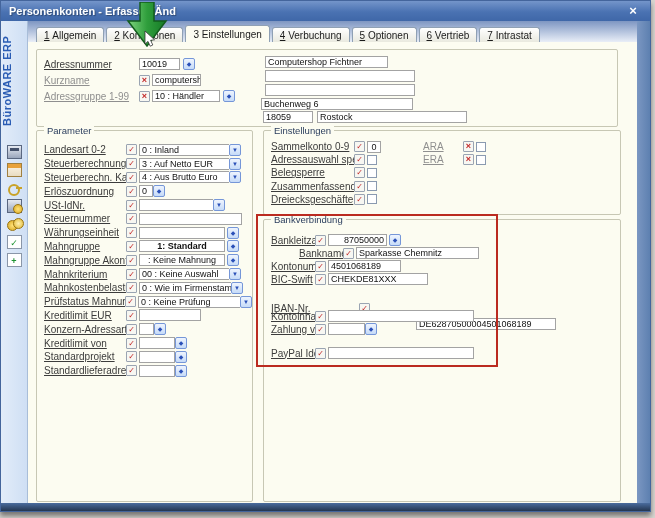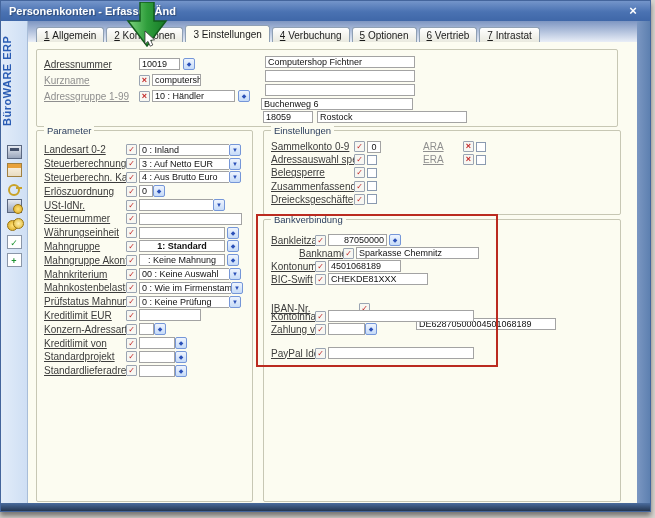--- a/index.html
+++ b/index.html
@@ -127,27 +127,27 @@
           <div class="bluebtn">◆</div>
         </div>
         <div class="frow">
           <span class="flabel gray">Kurzname</span>
           <div class="xbtn">×</div>
           <div class="field" style="width:49px;">computersh</div>
         </div>
         <div class="frow">
           <span class="flabel gray">Adressgruppe 1-99</span>
           <div class="xbtn">×</div>
-          <div class="field" style="width:83px;">10 : Händler</div>
+          <div class="field" style="width:68px;">10 : Händler</div>
           <span style="width:3px;"></span>
           <div class="bluebtn">◆</div>
         </div>
       </div>
       <div class="addr-right">
-        <div class="field" style="width:150px; margin:1px 0 2px 4px;">Computershop Fichtner</div>
+        <div class="field" style="width:123px; margin:1px 0 2px 4px;">Computershop Fichtner</div>
         <div class="field" style="width:150px; margin:2px 0 2px 4px;"></div>
         <div class="field" style="width:150px; margin:2px 0 2px 4px;"></div>
         <div class="field" style="width:152px; margin:2px 0 1px 0;">Buchenweg 6</div>
         <div style="display:flex; gap:4px; margin-left:2px;">
           <div class="field" style="width:50px;">18059</div>
           <div class="field" style="width:150px;">Rostock</div>
         </div>
       </div>
     </div>
 
@@ -231,21 +231,21 @@
             <div class="chkbtn">✓</div>
             <div class="combo">
               <div class="field" style="width:92px;">0 : Wie im Firmenstamm eing</div>
               <div class="bluebtn">▼</div>
             </div>
           </div>
         <div class="frow">
             <span class="flabel">Prüfstatus Mahnungen</span>
             <div class="chkbtn">✓</div>
             <div class="combo">
-              <div class="field" style="width:90px;">0 : Keine Prüfung</div>
+              <div class="field" style="width:102px;">0 : Keine Prüfung</div>
               <div class="bluebtn">▼</div>
             </div>
           </div>
         <div class="frow">
             <span class="flabel">Kreditlimit EUR</span>
             <div class="chkbtn">✓</div>
             <div class="field" style="width:62px;"></div>
           </div>
         <div class="frow">
             <span class="flabel">Konzern-Adressart</span>

